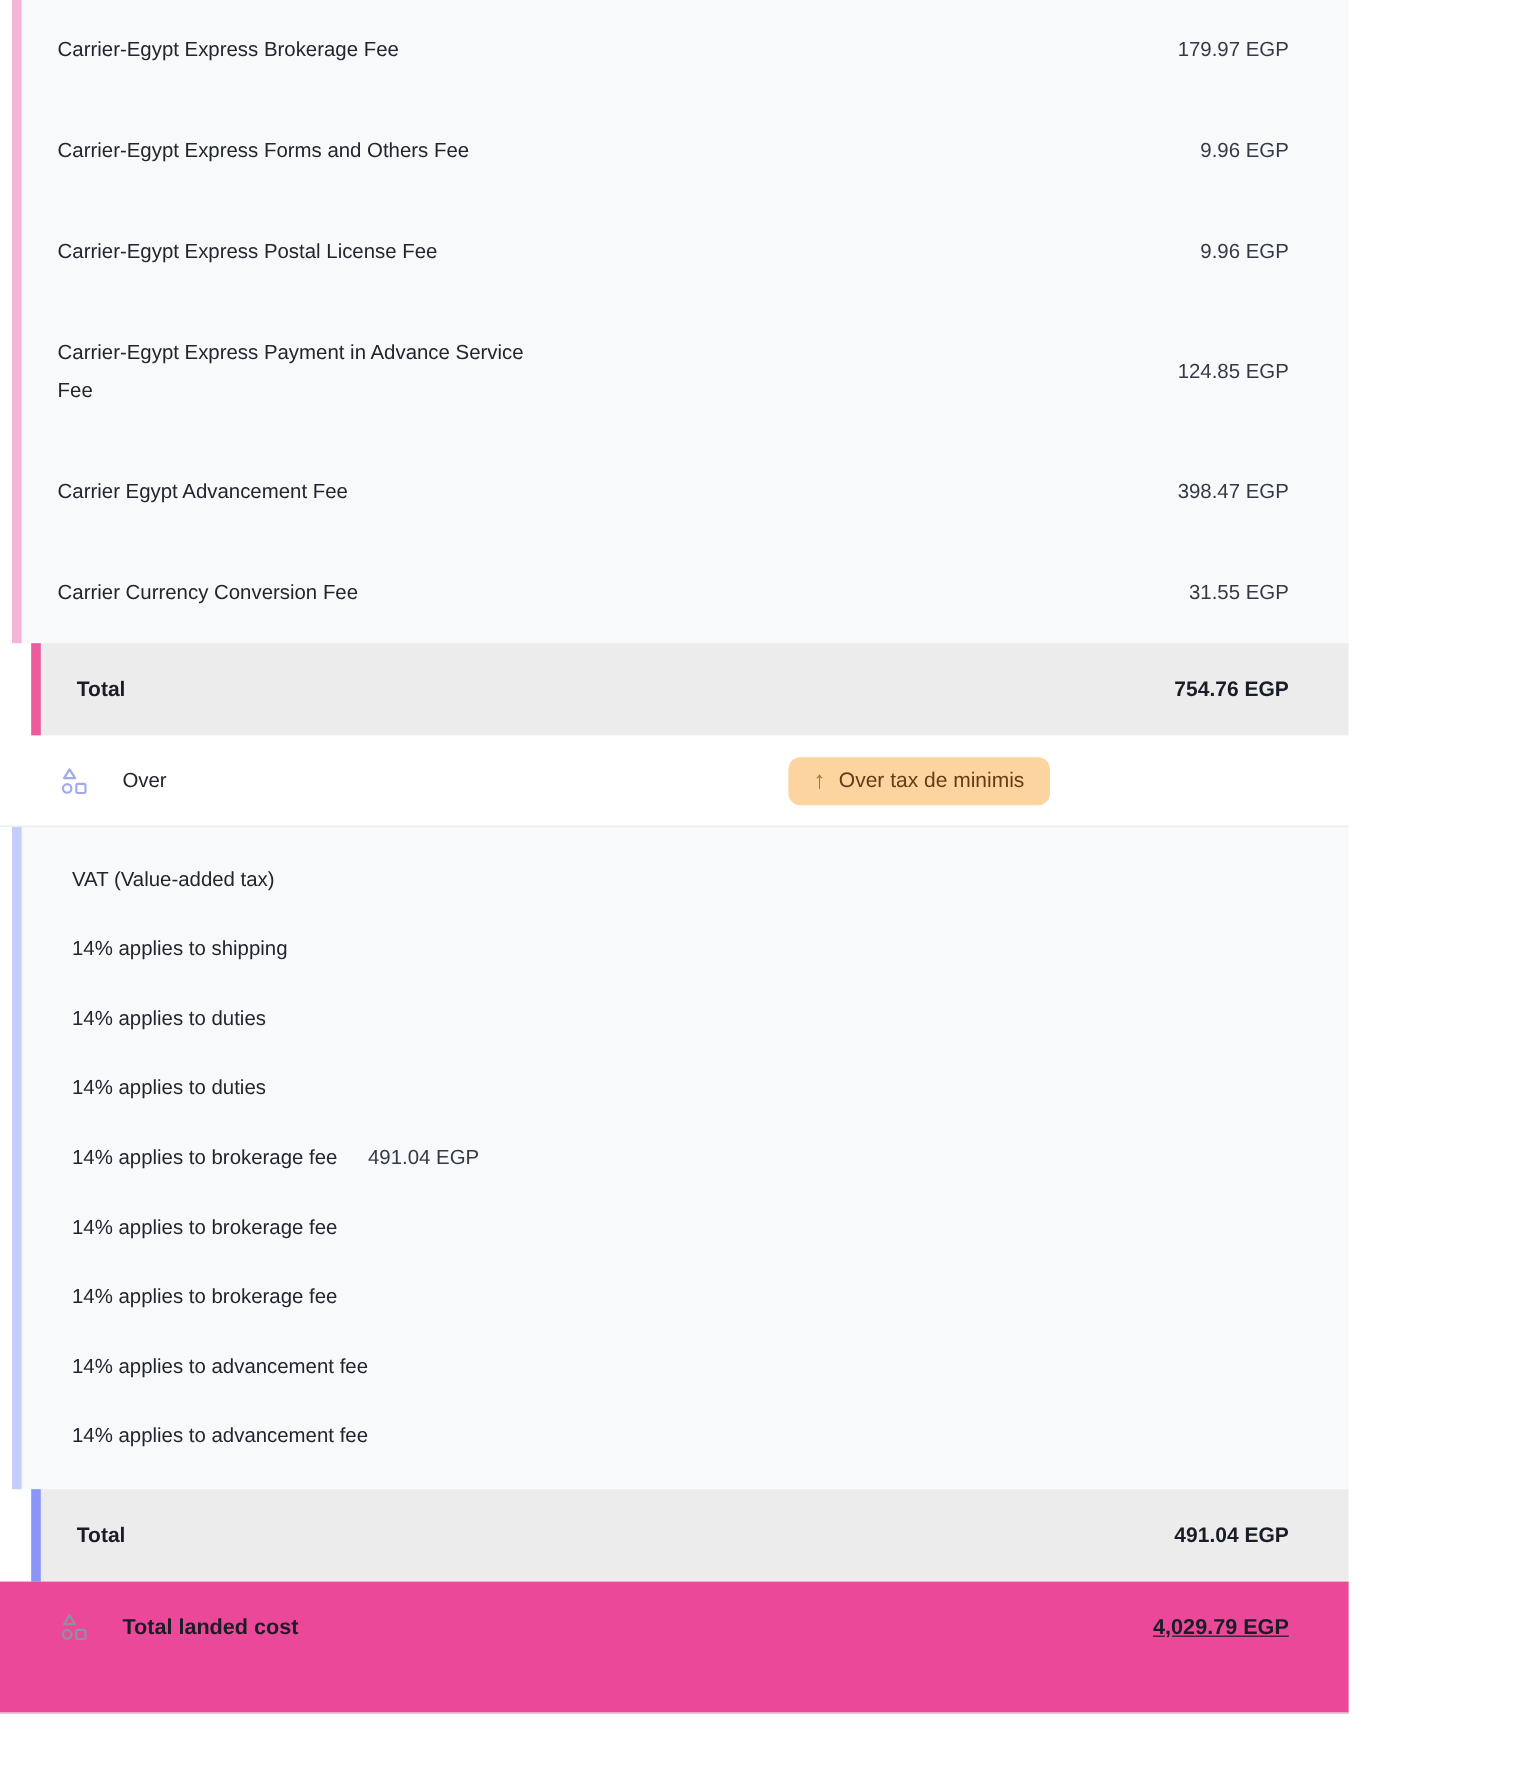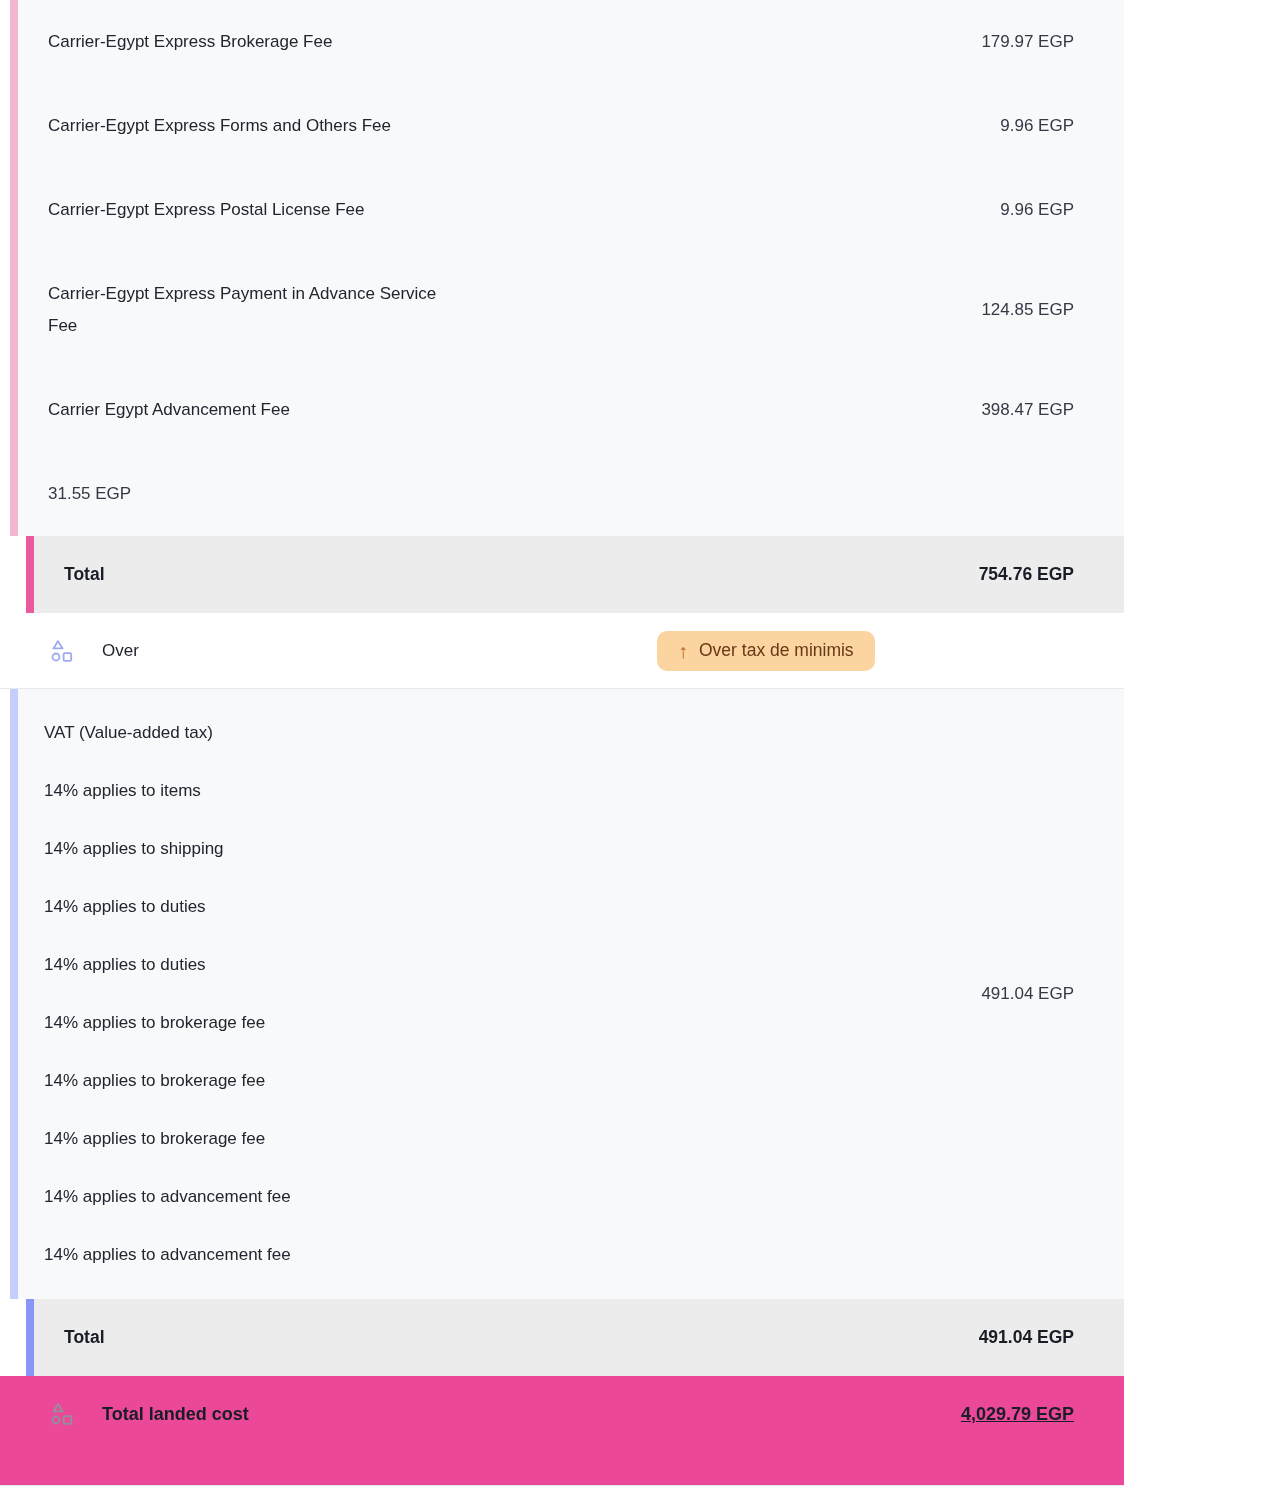--- a/index.html
+++ b/index.html
@@ -37,22 +37,22 @@
   .shapes-icon.gry { color:var(--icon-gray); }
   .taxes-label { margin-left:26px; font-size:17px; color:var(--text-primary); }
 
   .badge { position:absolute; left:657px; top:50%; transform:translateY(-50%);
            height:40px; display:inline-flex; align-items:center; gap:11px;
            padding:0 21px; border-radius:10px; background:var(--badge-bg);
            color:var(--badge-text); font-size:17.5px; font-weight:500; }
   .badge-arrow { color:var(--badge-arrow); font-size:20px; font-weight:400; line-height:1; }
 
   .vat-section { border-left-color:var(--lavender-light); background:var(--row-bg);
-                 display:flex; justify-content:space-between; align-items:center;
-                 padding:15px 50px 15px 26px; }
+                 display:flex; align-items:center;
+                 padding:15px 50px 15px 42px; }
   .vat-line { font-size:17px; color:var(--text-primary); line-height:58px; height:58px; }
   .vat-amount { font-size:17px; color:var(--text-amount); white-space:nowrap; }
 
   .landed-row { height:110px; background:#ec4899; border-bottom:1px solid var(--divider); }
   .landed-inner { height:76px; display:flex; align-items:center; padding:0 50px 0 48px; }
   .landed-label { margin-left:26px; font-size:18px; font-weight:700; color:#191d26; }
   .landed-amount { margin-left:auto; font-size:18px; font-weight:700; color:#191d26; white-space:nowrap;text-decoration:underline; }
 </style>
 </head>
 <body>
@@ -84,20 +84,21 @@
     </div>
     <div class="fee-row tall">
       <span class="fee-label">Carrier-Egypt Express Payment in Advance Service Fee</span>
       <span class="fee-amount">124.85 EGP</span>
     </div>
     <div class="fee-row">
       <span class="fee-label">Carrier Egypt Advancement Fee</span>
       <span class="fee-amount">398.47 EGP</span>
     </div>
     <div class="fee-row">
+      <span class="fee-label">Carrier Currency Conversion Fee</span>
       <span class="fee-amount">31.55 EGP</span>
     </div>
   </section>
 
   <div class="total-row fees-total">
     <span class="t-label">Total</span>
     <span class="t-amount">754.76 EGP</span>
   </div>
 
   <div class="taxes-header">
@@ -107,21 +108,20 @@
     <span class="taxes-label">Over</span>
     <span class="badge">
       <span class="badge-arrow">↑</span>
       <span>Over tax de minimis</span>
     </span>
   </div>
 
   <section class="vat-section bordered">
     <div class="vat-lines">
       <div class="vat-line">VAT (Value-added tax)</div>
-      <div class="vat-line">14% applies to items</div>
       <div class="vat-line">14% applies to shipping</div>
       <div class="vat-line">14% applies to duties</div>
       <div class="vat-line">14% applies to duties</div>
       <div class="vat-line">14% applies to brokerage fee</div>
       <div class="vat-line">14% applies to brokerage fee</div>
       <div class="vat-line">14% applies to brokerage fee</div>
       <div class="vat-line">14% applies to advancement fee</div>
       <div class="vat-line">14% applies to advancement fee</div>
     </div>
     <span class="vat-amount">491.04 EGP</span>

